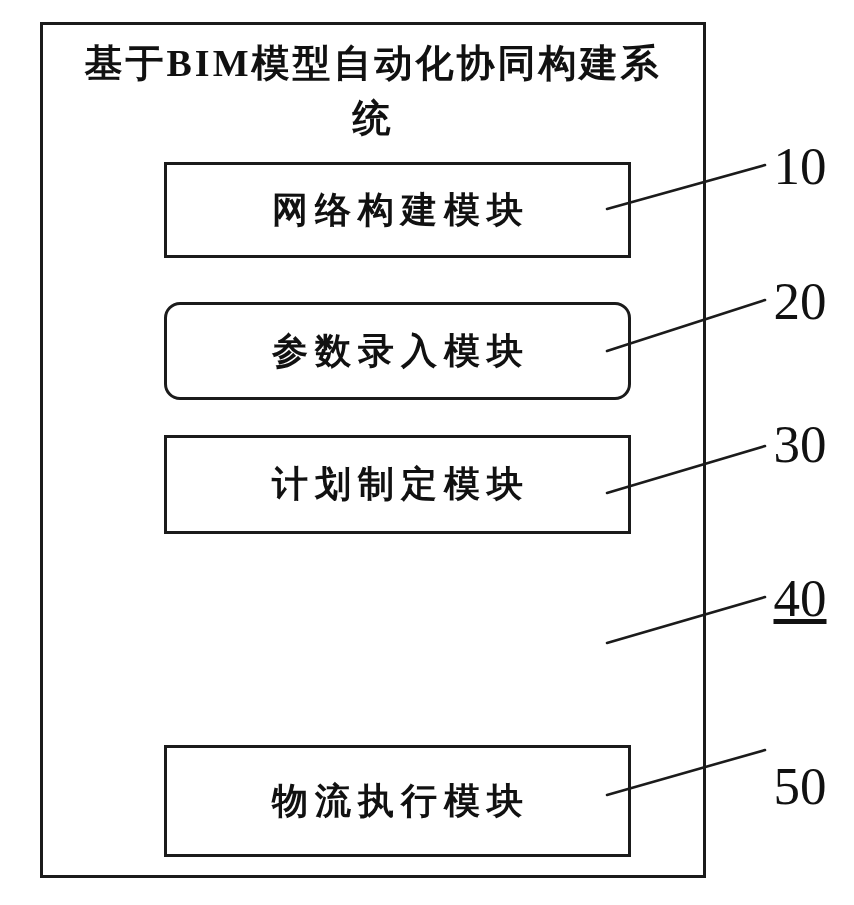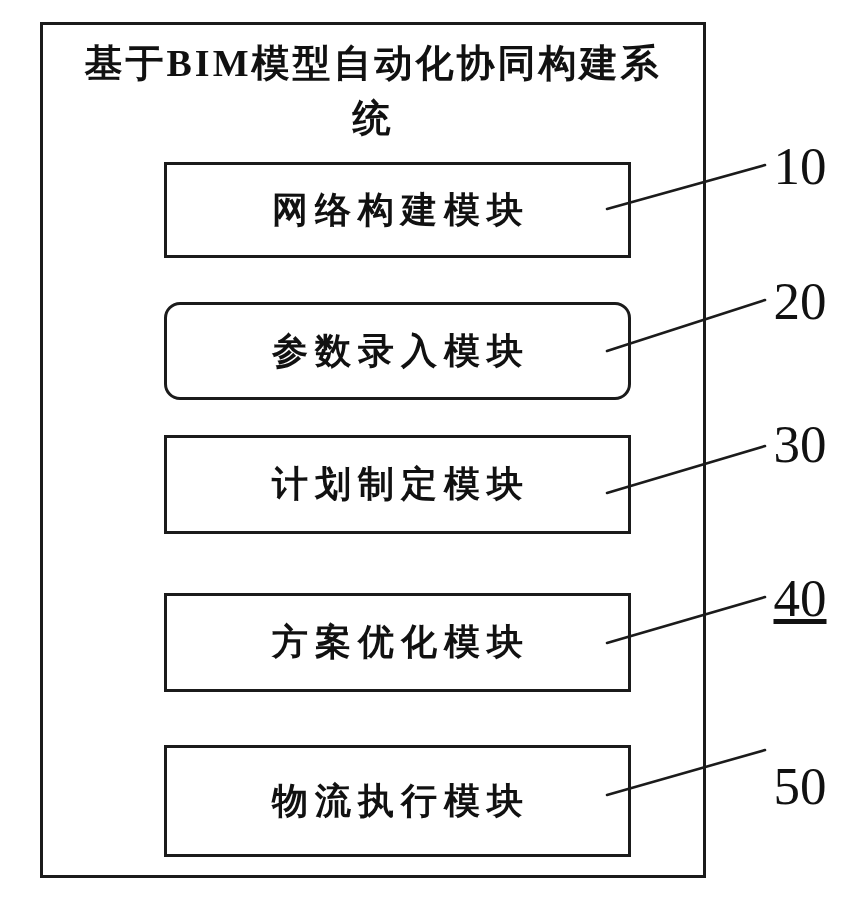--- a/index.html
+++ b/index.html
@@ -106,23 +106,20 @@
 
   <div class="module-box m1">
     <span>网络构建模块</span>
   </div>
   <div class="module-box m2">
     <span>参数录入模块</span>
   </div>
   <div class="module-box m3">
     <span>计划制定模块</span>
   </div>
-  <div class="module-box m4">
-    <span>方案优化模块</span>
-  </div>
   <div class="module-box m5">
     <span>物流执行模块</span>
   </div>
 
   <svg class="leader-lines" viewBox="0 0 854 905" xmlns="http://www.w3.org/2000/svg">
     <line x1="607" y1="209" x2="765" y2="165"></line>
     <line x1="607" y1="351" x2="765" y2="300"></line>
     <line x1="607" y1="493" x2="765" y2="446"></line>
     <line x1="607" y1="643" x2="765" y2="597"></line>
     <line x1="607" y1="795" x2="765" y2="750"></line>

